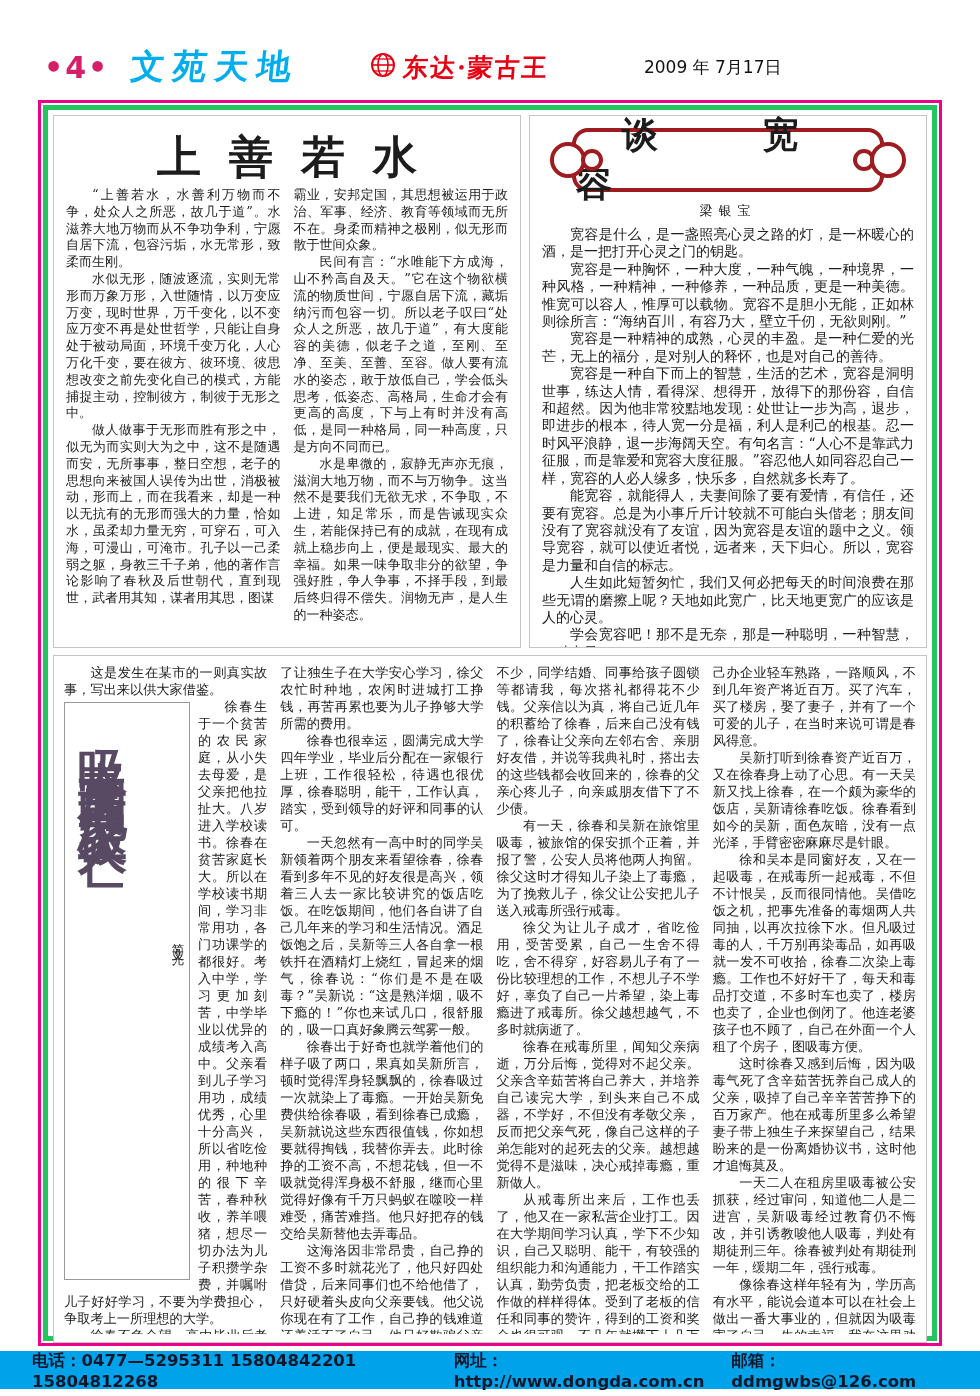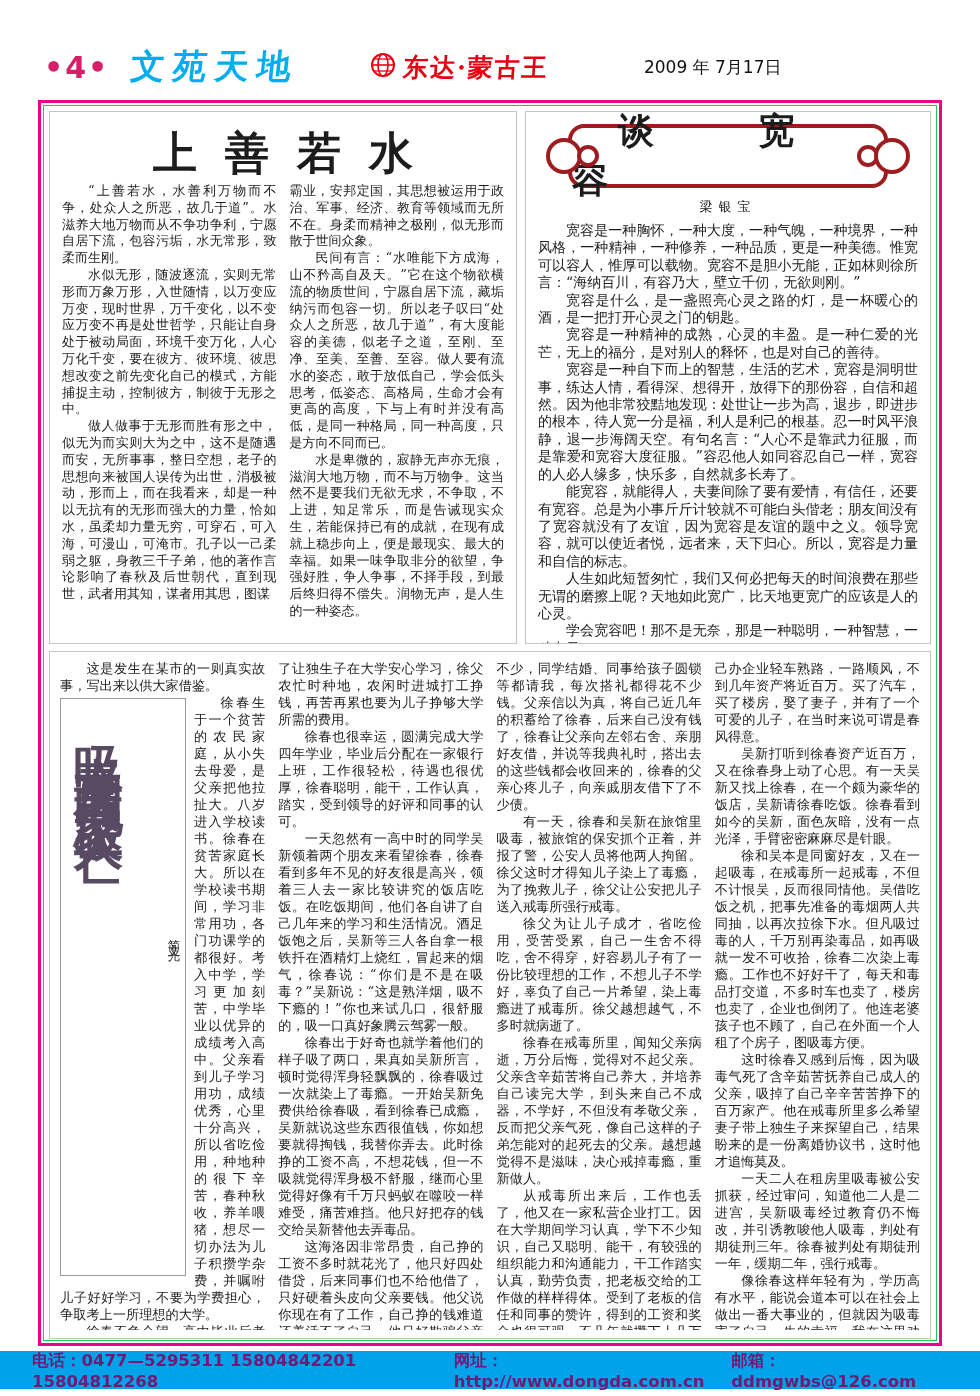--- a/index.html
+++ b/index.html
@@ -8,21 +8,21 @@
   
   .hdr{display:flex;align-items:center;padding:44px 0 6px 44px;height:46px;}
   .pagenum{font-family:"DejaVu Sans",sans-serif;font-weight:700;font-size:30px;color:#d61f69;letter-spacing:2px;}
   .masthead{margin-left:22px;font-weight:700;font-size:34px;color:#00aeef;letter-spacing:8px;transform:skewX(-6deg);}
   .logo{margin-left:70px;display:flex;align-items:center;gap:6px;}
   .logo-text{font-weight:700;font-size:25px;color:#e60012;letter-spacing:2px;transform:skewX(-4deg);}
   .date{margin-left:95px;font-family:"DejaVu Sans",sans-serif;font-size:17px;color:#111;}
   
   .frame{box-sizing:border-box;margin:4px auto 0;width:904px;height:1246px;
          border:3px solid #ec008c;padding:2px;}
-  .frame-in{box-sizing:border-box;width:100%;height:100%;border:1px solid #22c55e;padding:5px;}
+  .frame-in{box-sizing:border-box;width:100%;height:100%;border:5px solid #22c55e;padding:5px;}
   .box{background:#fff;border:1px solid #c4c4c4;box-sizing:border-box;}
   p{margin:0;text-indent:2em;}
   .cont-first p:first-child{text-indent:0;}
   
   .top-row{display:flex;gap:8px;margin-bottom:7px;}
   .a1{width:468px;height:533px;padding:4px 12px;overflow:hidden;}
   .a1 h1{font-size:44px;font-weight:700;text-align:center;letter-spacing:28px;text-indent:28px;margin:8px 0 0;}
   .a1 .author{text-align:center;font-size:13px;letter-spacing:12px;margin:4px 0 8px;}
   .a1 .cols{display:flex;gap:13px;}
   .a1 .col{flex:1;font-size:13px;line-height:16.8px;text-align:justify;}
@@ -41,21 +41,21 @@
   .story-cols{display:flex;gap:13px;height:100%;}
   .s-col{flex:1;font-size:13.2px;line-height:17px;text-align:justify;overflow:hidden;}
   .title-box{float:left;width:124px;height:576px;border:1px solid #9a9a9a;margin:4px 8px 2px 0;position:relative;background:#fff;}
   .vtitle{position:absolute;top:8px;left:12px;height:calc(100% - 16px);
           writing-mode:vertical-rl;text-orientation:upright;
           font-size:49px;font-weight:700;color:#594a64;line-height:1.05;letter-spacing:11px;}
   .vauthor{position:absolute;right:2px;top:40%;writing-mode:vertical-rl;text-orientation:upright;
            font-size:12.5px;letter-spacing:5px;color:#222;}
   
   .footer{margin-top:5px;height:38px;background:#00a2e9;display:flex;align-items:center;
-          justify-content:space-between;padding:0 32px;color:#701a75;font-weight:700;
+          justify-content:space-between;padding:0 32px;color:#0f172a;font-weight:700;
           font-size:16.5px;font-family:"DejaVu Sans",sans-serif;}
 </style>
 </head>
 <body>
 
 <div class="page">
 
   <div class="hdr">
     <span class="pagenum">•4•</span>
     <span class="masthead">文苑天地</span>
@@ -102,22 +102,22 @@
                 <i class="ring small"></i>
             </span>
             <h2>谈 宽 容</h2>
             <span class="orn orn-r">
               <i class="ring big"></i>
                 <i class="ring small"></i>
             </span>
           </div>
           <div class="author">梁银宝</div>
           <div class="text">
+              <p>宽容是什么，是一盏照亮心灵之路的灯，是一杯暖心的酒，是一把打开心灵之门的钥匙。</p>
               <p>宽容是一种胸怀，一种大度，一种气魄，一种境界，一种风格，一种精神，一种修养，一种品质，更是一种美德。惟宽可以容人，惟厚可以载物。宽容不是胆小无能，正如林则徐所言：“海纳百川，有容乃大，壁立千仞，无欲则刚。”</p>
-              <p>宽容是什么，是一盏照亮心灵之路的灯，是一杯暖心的酒，是一把打开心灵之门的钥匙。</p>
               <p>宽容是一种精神的成熟，心灵的丰盈。是一种仁爱的光芒，无上的福分，是对别人的释怀，也是对自己的善待。</p>
               <p>宽容是一种自下而上的智慧，生活的艺术，宽容是洞明世事，练达人情，看得深、想得开，放得下的那份容，自信和超然。因为他非常狡黠地发现：处世让一步为高，退步，即进步的根本，待人宽一分是福，利人是利己的根基。忍一时风平浪静，退一步海阔天空。有句名言：“人心不是靠武力征服，而是靠爱和宽容大度征服。”容忍他人如同容忍自己一样，宽容的人必人缘多，快乐多，自然就多长寿了。</p>
               <p>能宽容，就能得人，夫妻间除了要有爱情，有信任，还要有宽容。总是为小事斤斤计较就不可能白头偕老；朋友间没有了宽容就没有了友谊，因为宽容是友谊的题中之义。领导宽容，就可以使近者悦，远者来，天下归心。所以，宽容是力量和自信的标志。</p>
               <p>人生如此短暂匆忙，我们又何必把每天的时间浪费在那些无谓的磨擦上呢？天地如此宽广，比天地更宽广的应该是人的心灵。</p>
               <p>学会宽容吧！那不是无奈，那是一种聪明，一种智慧，一种力量。</p>
             </div>
         </section>
       </div>
 
       <section class="box story">

